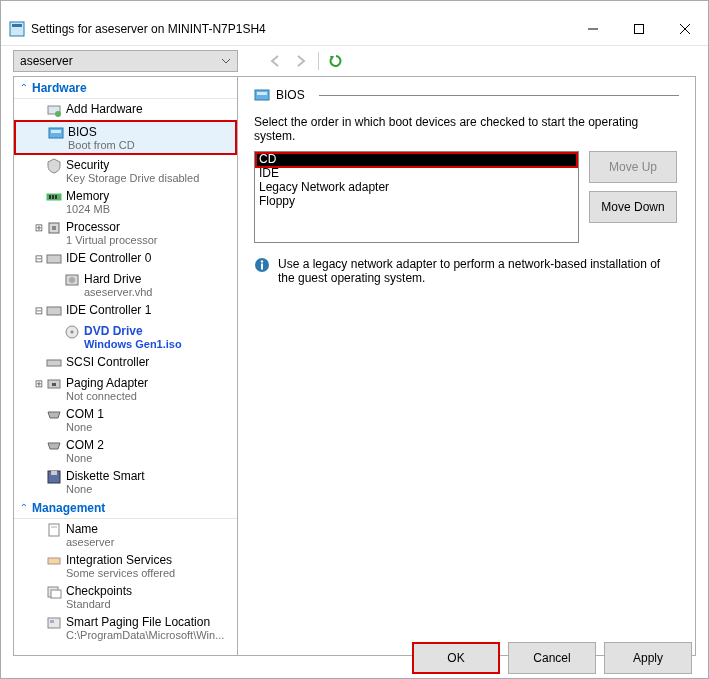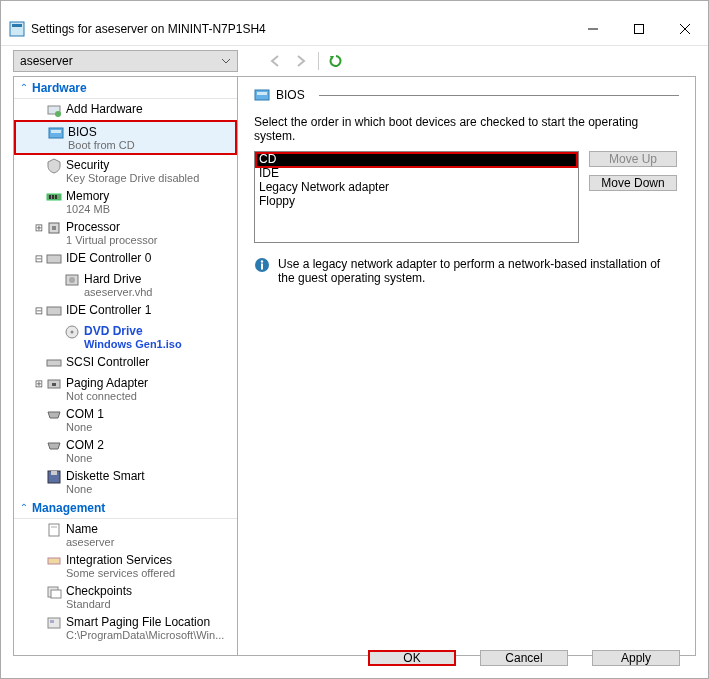--- a/index.html
+++ b/index.html
@@ -42,27 +42,27 @@
   .panel-head { display:flex; align-items:center; gap:6px; margin-bottom:12px; }
   .panel-head .line { flex:1; height:1px; background:#888; margin-left:8px; }
   .desc { margin-bottom: 8px; }
   .group-label { margin-bottom: 2px; }
   .order-row { display:flex; align-items:flex-start; gap:10px; }
   .order-list { width: 325px; height: 92px; border:1px solid #888; position:relative; }
   .order-list .redframe { position:absolute; top:0; left:0; right:0; border:2px solid #d60000; height:16px; pointer-events:none;}
   .opt { height:14px; padding: 0 4px; display:flex; align-items:center; }
   .opt.selected { background:#000000; color:#fff; outline:1px dotted #000; outline-offset:-1px;}
   .btncol { display:flex; flex-direction:column; gap:8px; }
-  .winbutton { width:88px; height:16px; border:1px solid #adadad; background:#e1e1e1; display:flex; align-items:center; justify-content:center; }
+  .winbutton { width:88px; height:32px; border:1px solid #adadad; background:#e1e1e1; display:flex; align-items:center; justify-content:center; }
   .winbutton.disabled { color:#888; }
   .info { display:flex; gap:8px; margin-top:14px; }
   .info .info-icon { width:16px; height:16px; flex-shrink:0; }
   .info .info-text { }
   
-  .footer { position:absolute; bottom:0; left:0; right:0; height:40px; display:flex; justify-content:flex-end; align-items:center; gap:24px; padding-right:28px; border-top: 0px solid transparent;}
+  .footer { position:absolute; bottom:0; left:0; right:0; height:40px; display:flex; justify-content:flex-end; align-items:center; gap:8px; padding-right:16px; border-top: 0px solid transparent;}
   .footer .winbutton { width: 88px; }
   .footer .redbox { border:2px solid #d60000; }
   
   svg { display:block; }
 </style>
 </head>
 <body>
 
 <div class="titlebar">
   <span class="icon">

